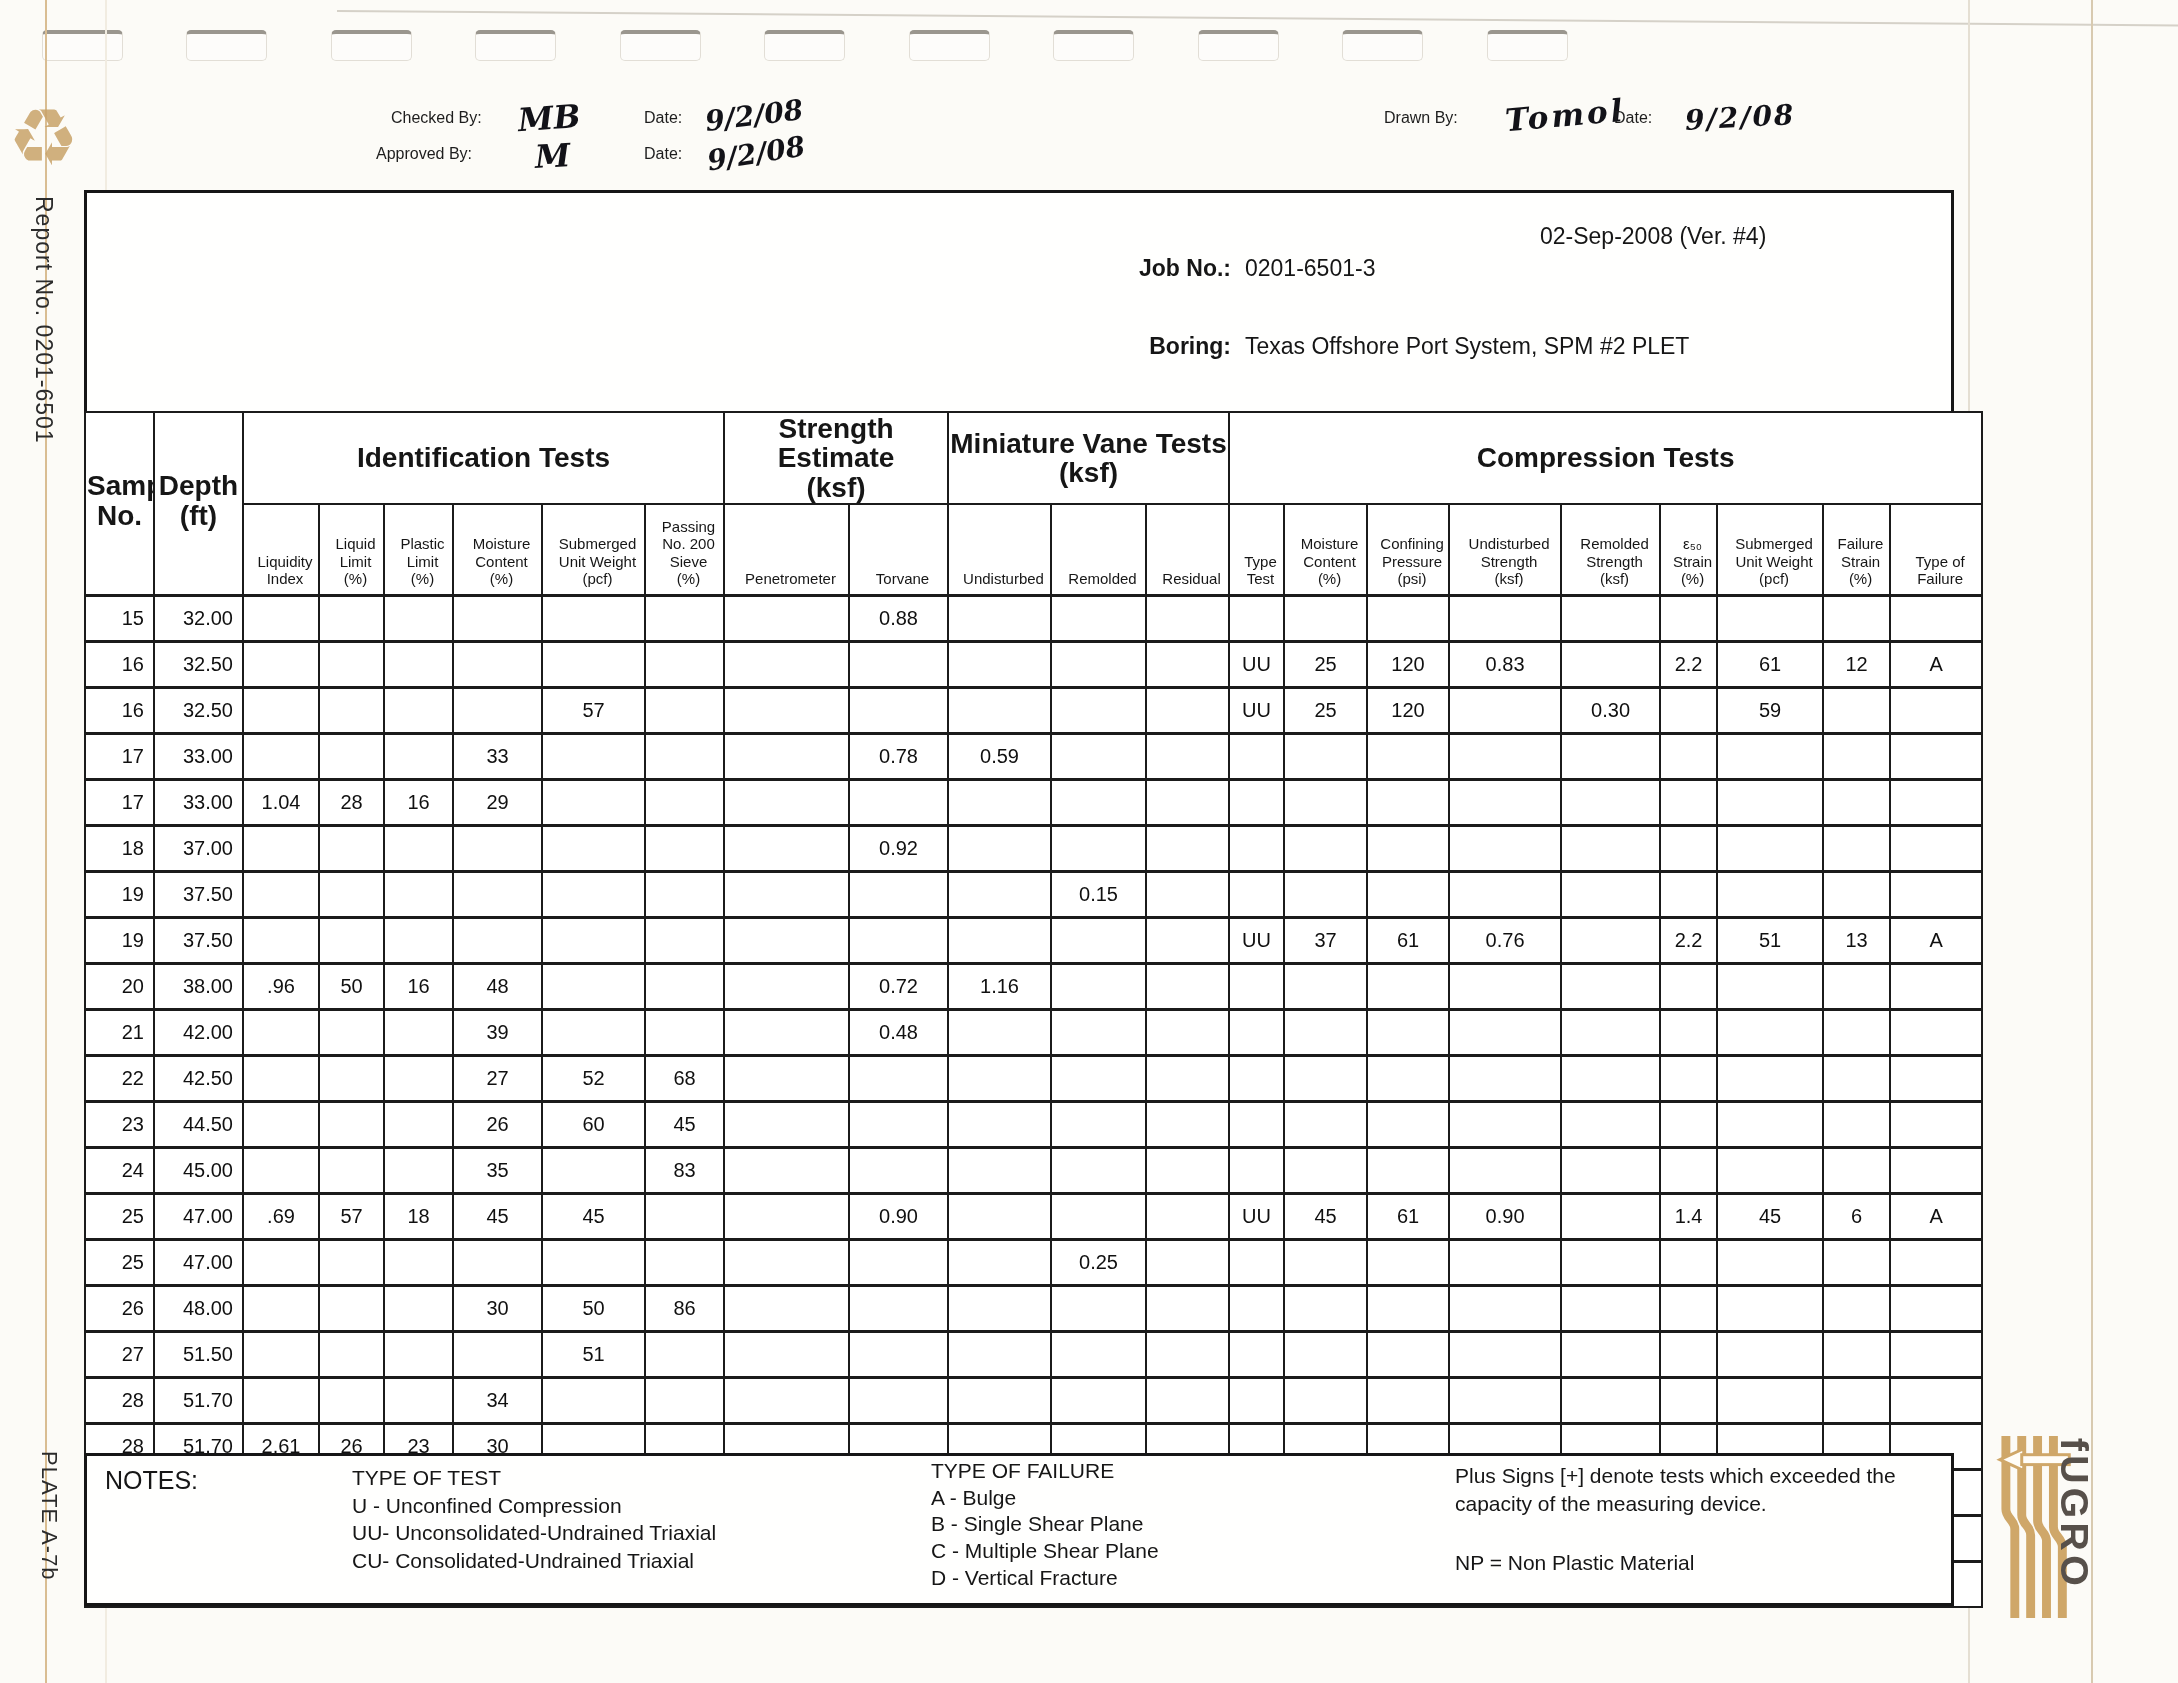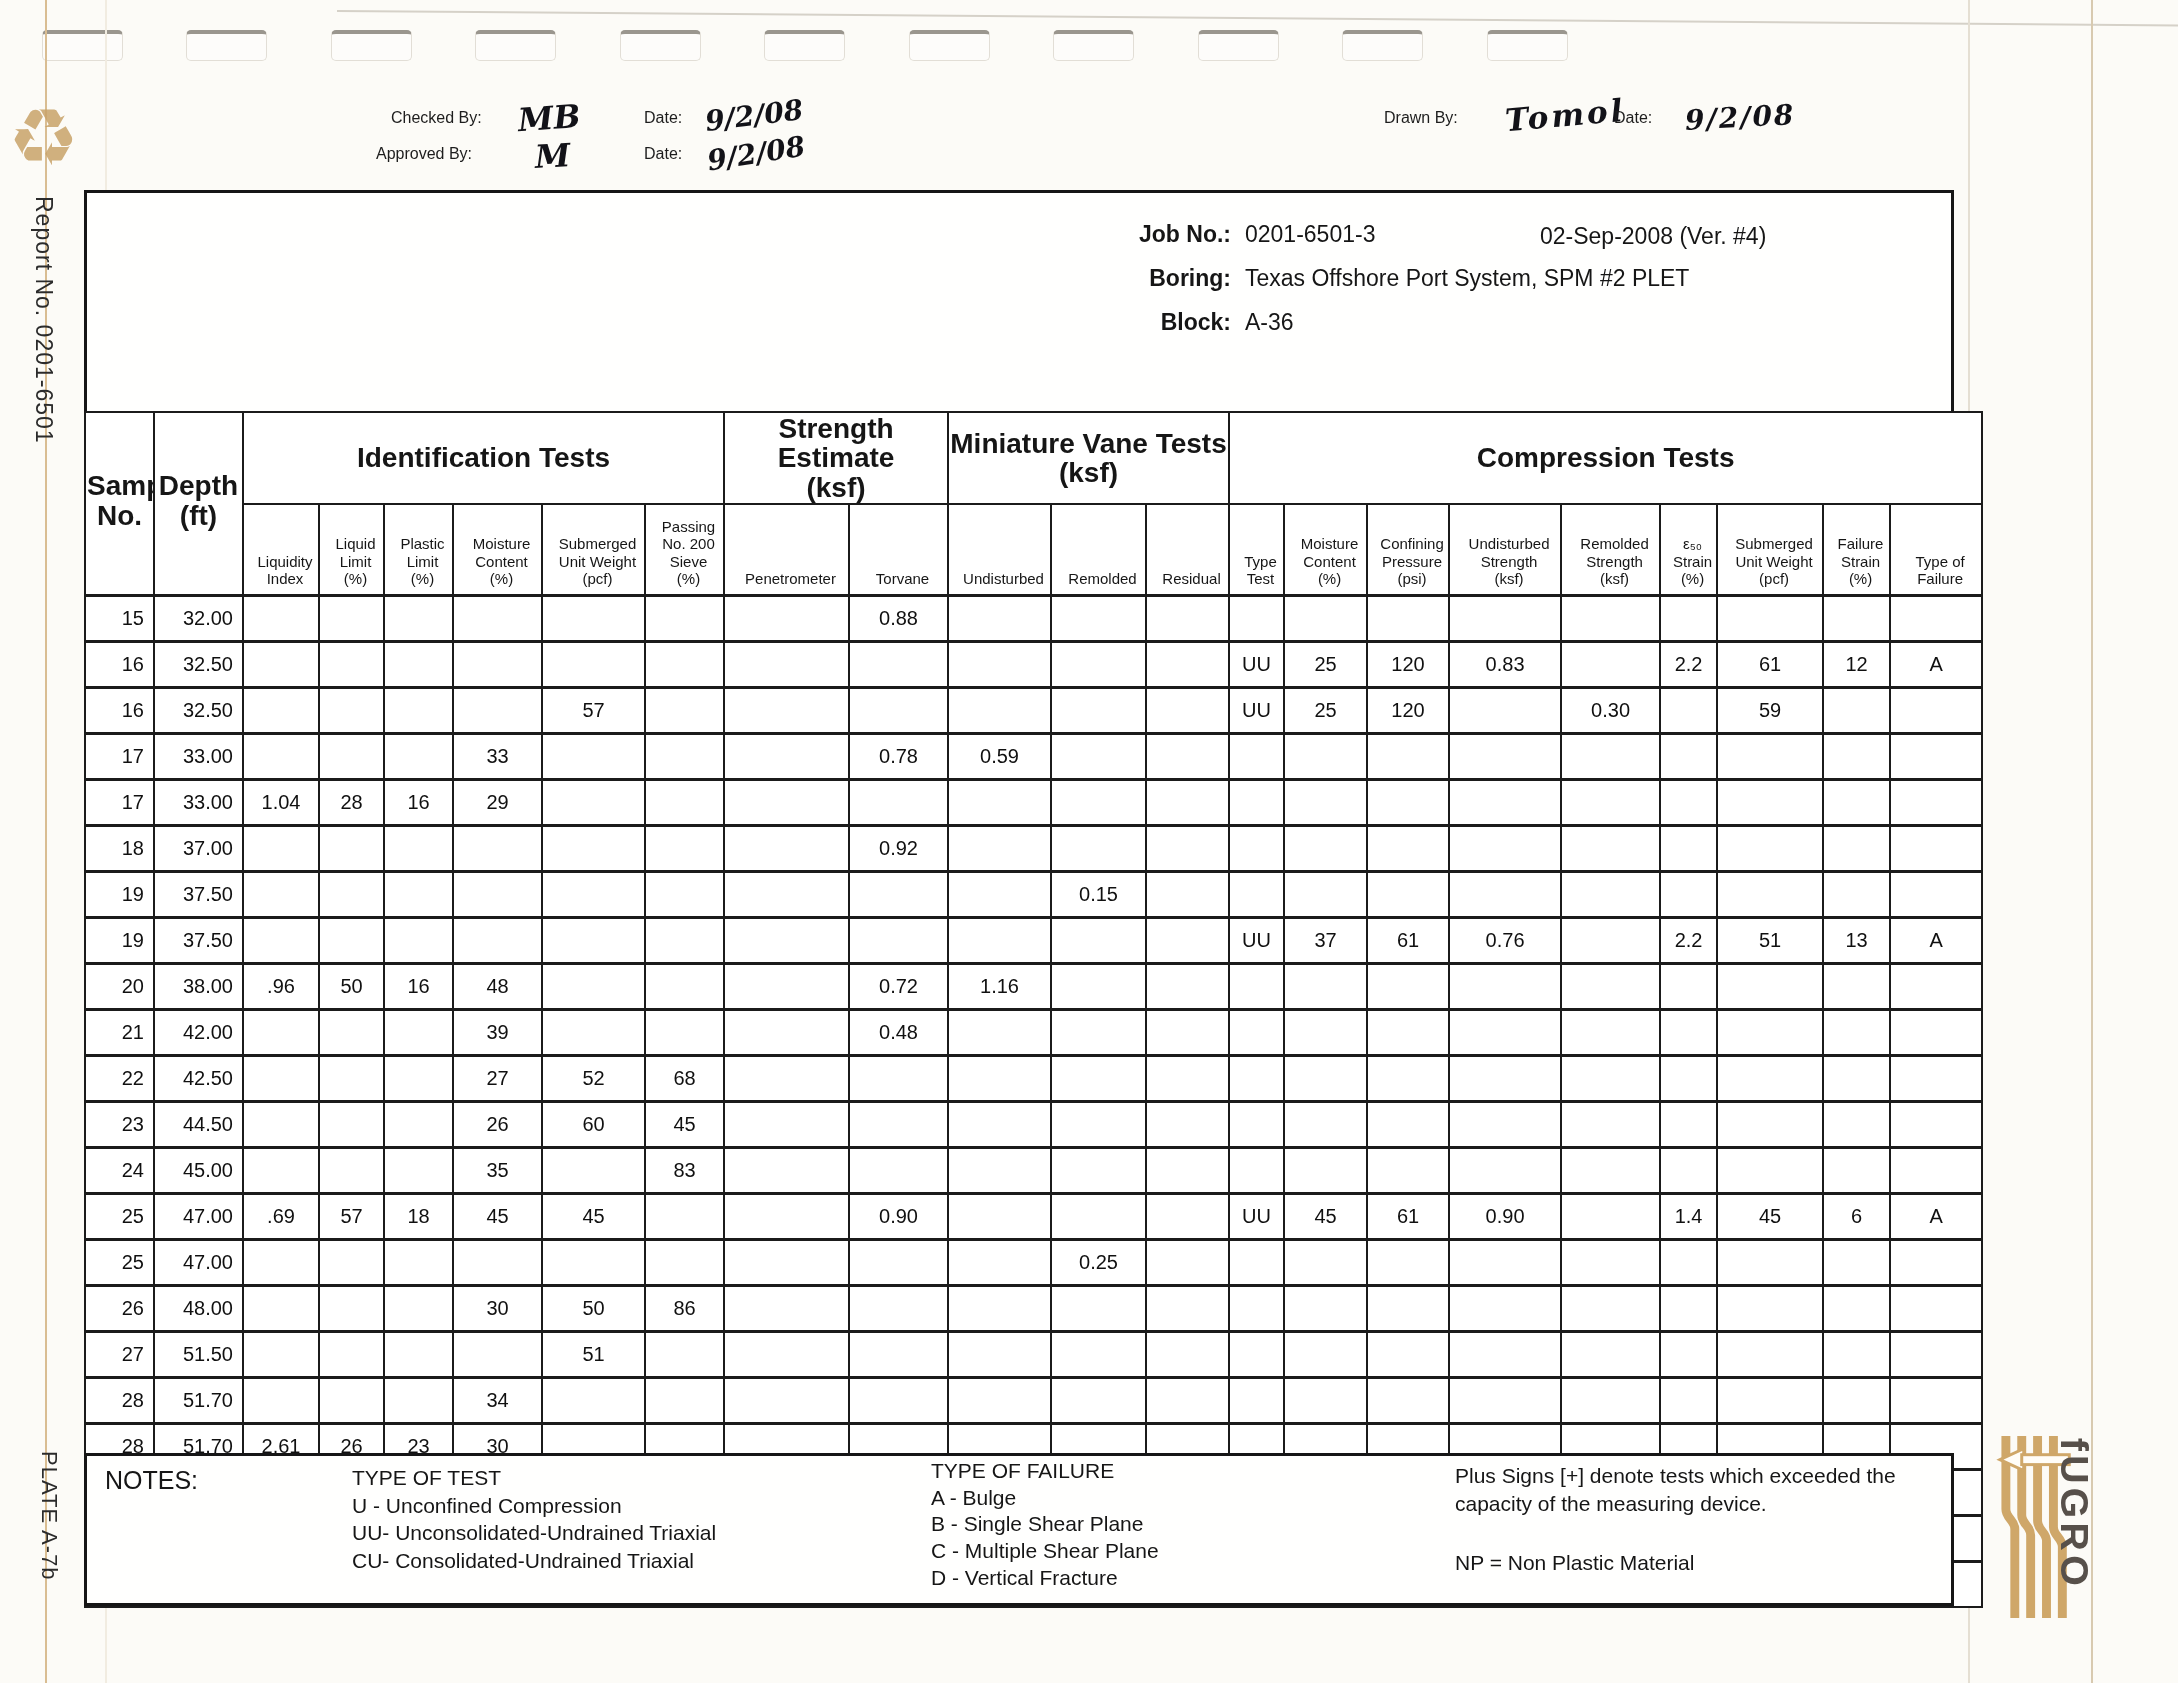--- a/index.html
+++ b/index.html
@@ -22,21 +22,21 @@
   
   .plabel{position:absolute;font-size:16px;color:#1d1d1d;}
   .hand{position:absolute;font-family:"DejaVu Serif",serif;font-style:italic;font-weight:700;
         color:#121218;}
   
   .sheet{position:absolute;left:84px;top:190px;width:1864px;height:1247px;
          border:3px solid #161616;background:#fffffe;}
   .sheet-title{position:absolute;left:32px;top:48px;font-size:43px;font-weight:700;color:#151515;
                letter-spacing:0.5px;}
   .job-block{position:absolute;left:995px;top:28px;font-size:23px;}
-  .job-row{display:flex;height:44px;align-items:baseline;}
+  .job-row{display:flex;height:44px;align-items:baseline;margin-top:34px;}
   .job-row .jl{width:149px;text-align:right;font-weight:700;padding-right:14px;}
   .job-row .jv{white-space:nowrap;}
   .version{position:absolute;left:1453px;top:30px;font-size:23px;white-space:nowrap;}
   
   table.results{position:absolute;left:-3px;top:218px;border-collapse:collapse;
                 table-layout:fixed;width:1870px;background:#fff;}
   table.results th,table.results td{border:2px solid #1b1b1b;overflow:hidden;}
   table.results tr.grp th{font-size:28px;font-weight:700;height:48px;white-space:pre-line;
                           line-height:1.05;vertical-align:middle;margin-top:31px;}
   table.results tr.sub th{font-size:15px;font-weight:400;height:81px;white-space:pre-line;

